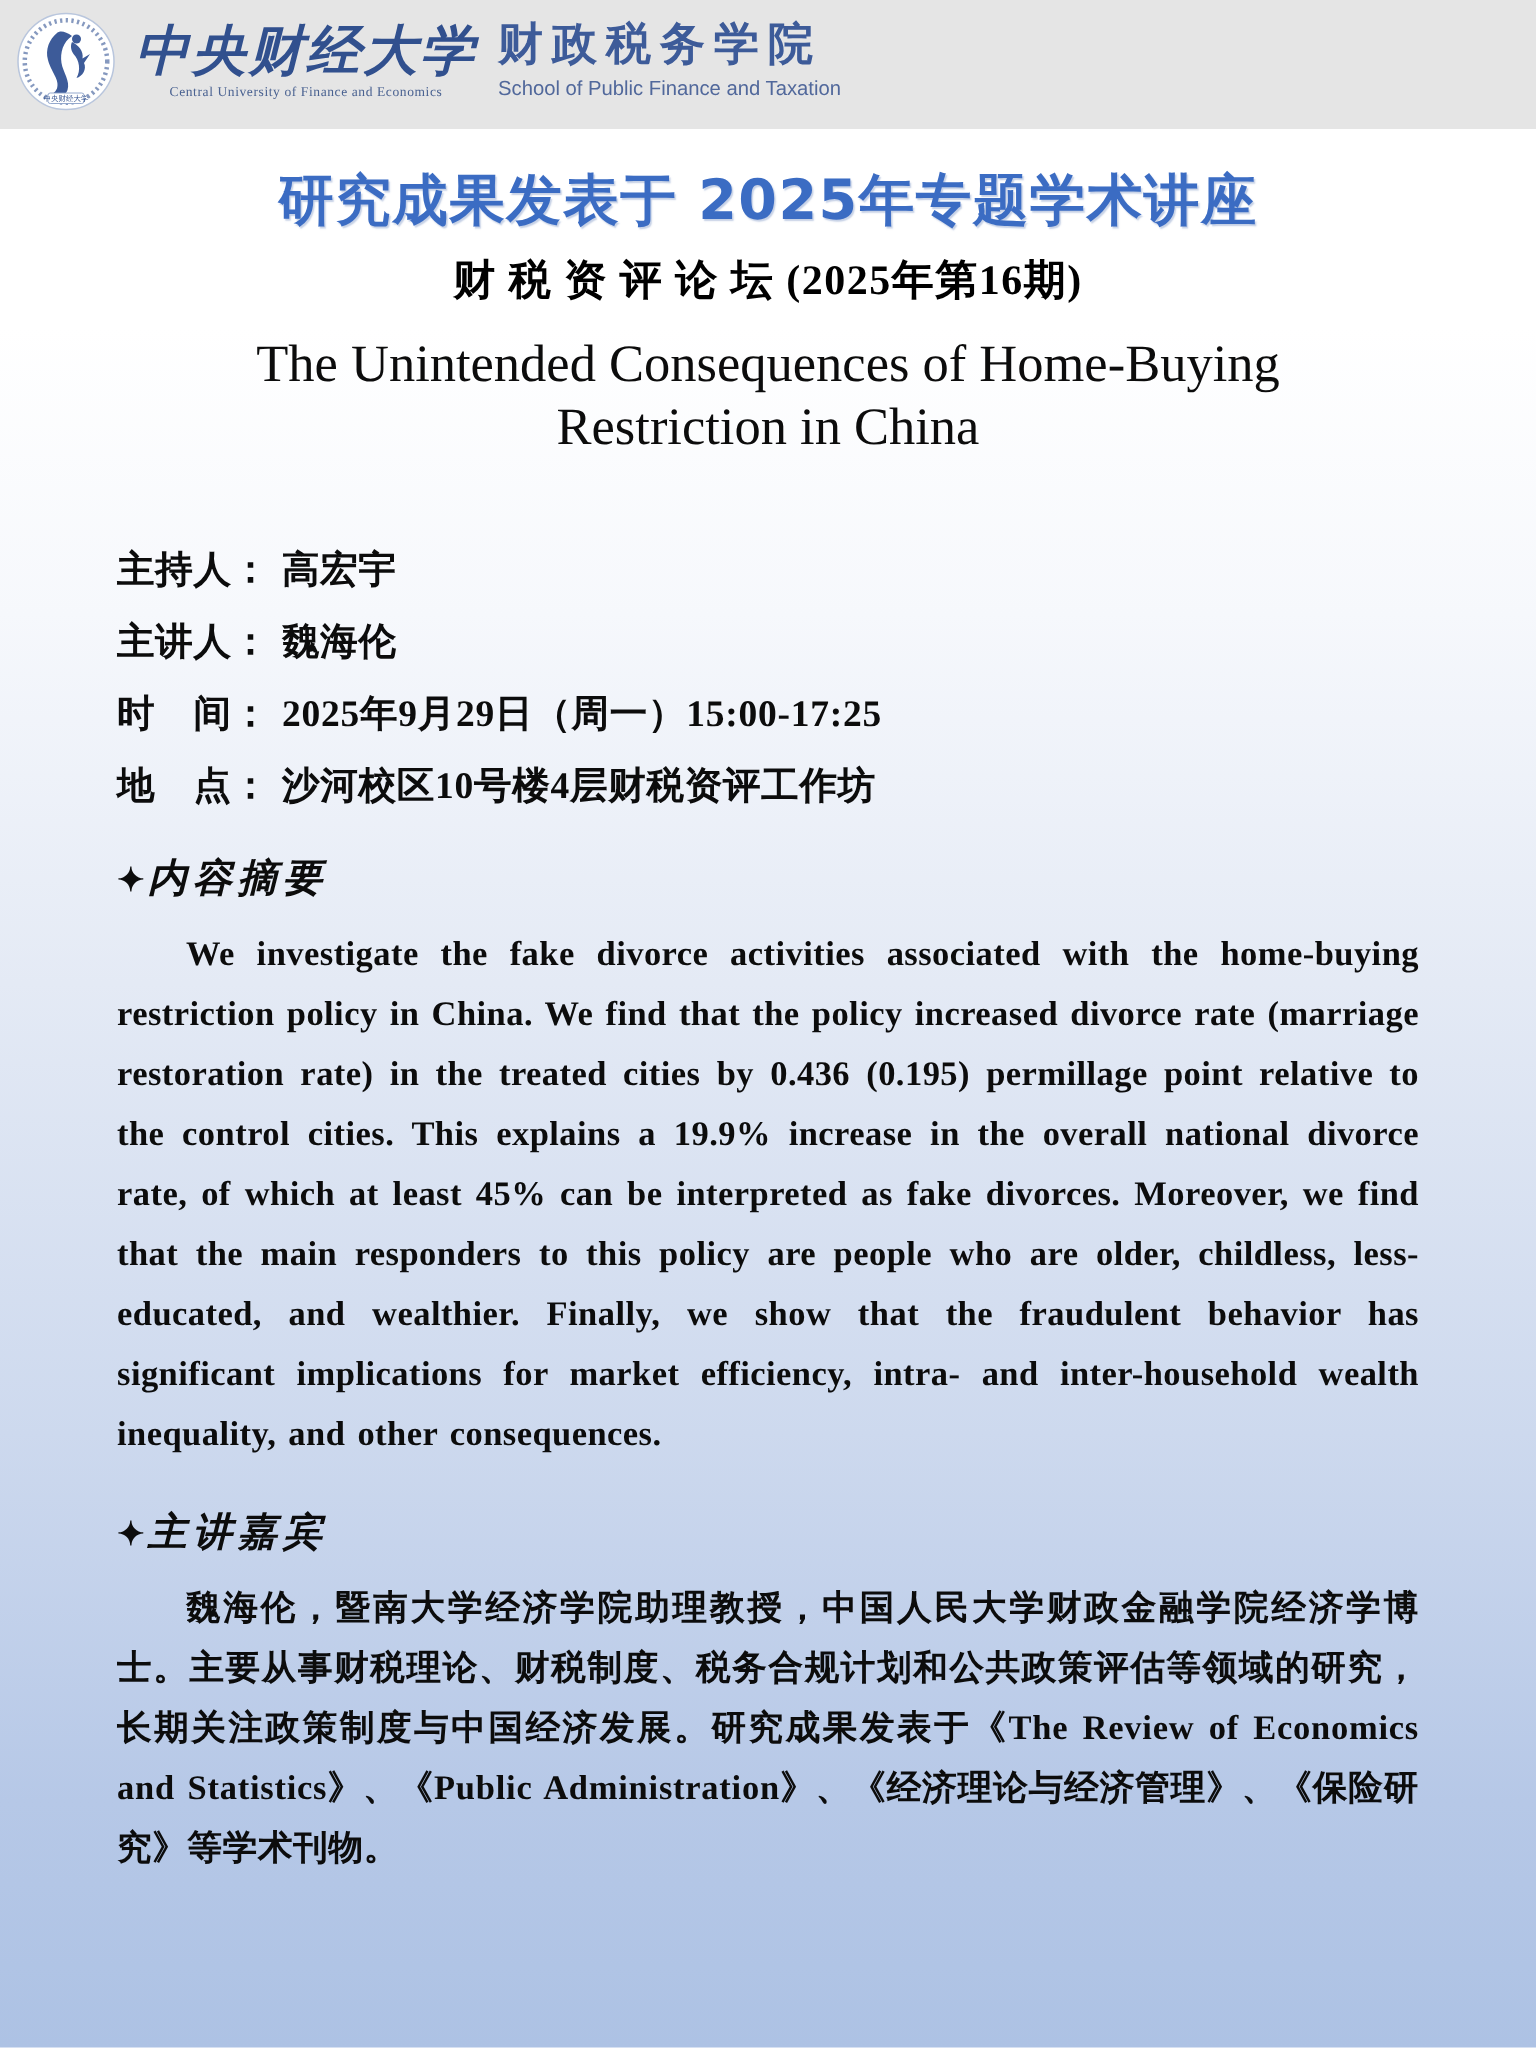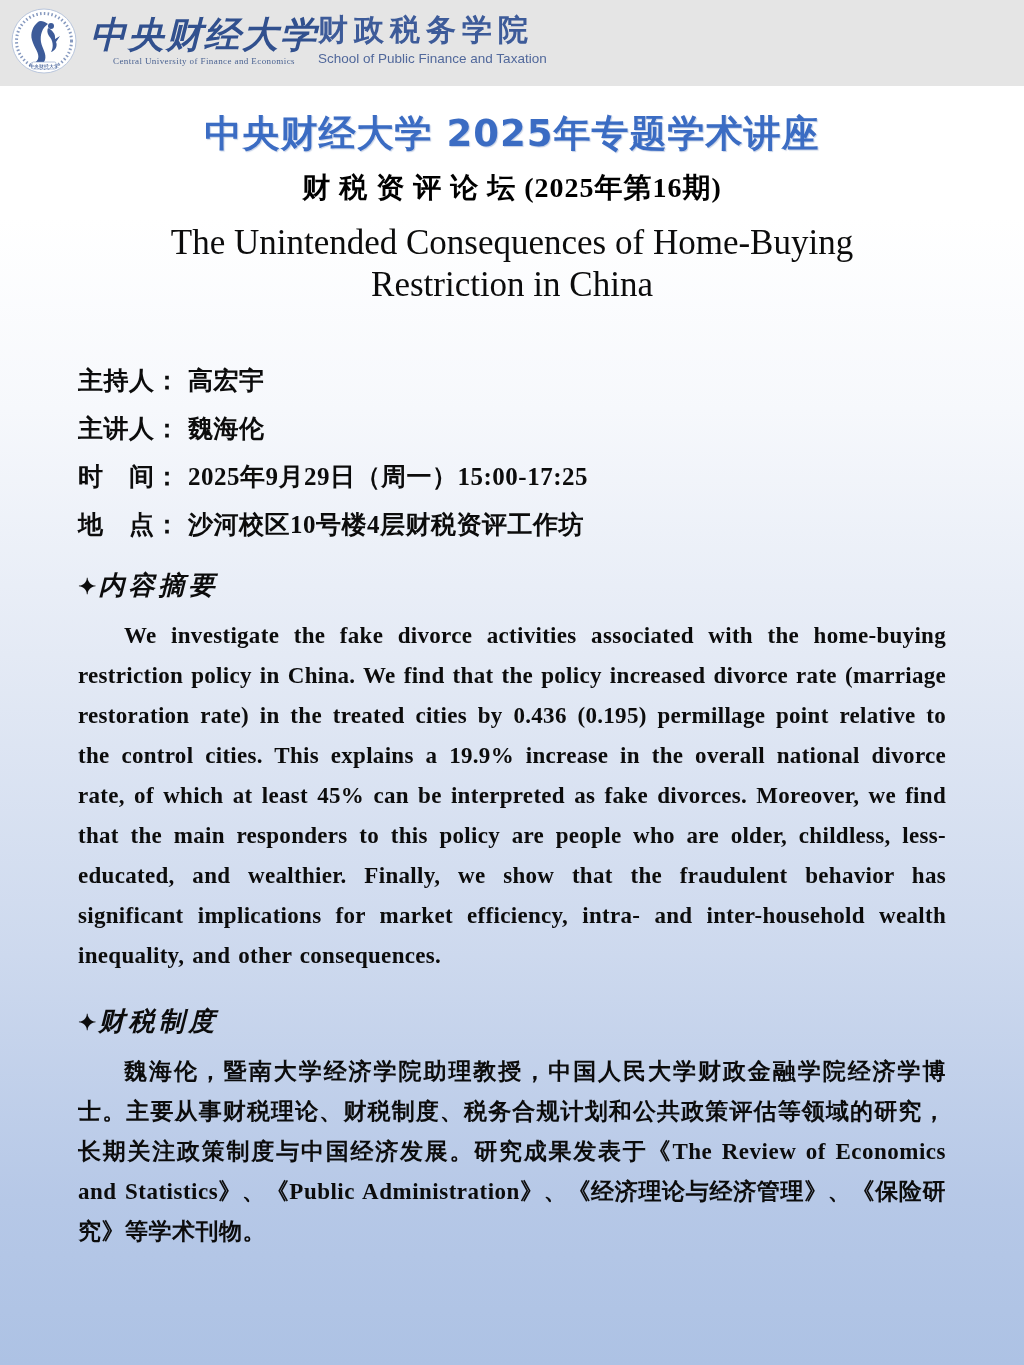--- a/index.html
+++ b/index.html
@@ -41,20 +41,21 @@
     white-space: nowrap;
   }
   .brand-univ-en {
     font-size: 9px;
     color: #4a6291;
     letter-spacing: 0.4px;
     margin-top: 2px;
     white-space: nowrap;
   }
   .brand-school-block {
+    margin-left: 14px;
     margin-top: 6px;
     text-align: left;
   }
   .brand-school-cn {
     font-family: "Liberation Sans", "DejaVu Sans", sans-serif;
     font-size: 30px;
     font-weight: bold;
     color: #3d5b99;
     letter-spacing: 6px;
     line-height: 36px;
@@ -163,21 +164,21 @@
   </div>
 
   <div class="brand-school-block">
     <div class="brand-school-cn">财政税务学院</div>
     <div class="brand-school-en">School of Public Finance and Taxation</div>
   </div>
 </div>
 
 <div class="content">
 
-  <div class="series-title">中央财经大学 2025年专题学术讲座</div>
+  <div class="series-title">研究成果发表于 2025年专题学术讲座</div>
 
   <div class="forum-title">财 税 资 评 论 坛 (2025年第16期)</div>
 
   <div class="talk-title">
     <div>The Unintended Consequences of Home-Buying</div>
     <div>Restriction in China</div>
   </div>
 
   <div class="info-section">
     <div class="info-row">
@@ -193,17 +194,17 @@
       <span class="label">地　点：</span><span>沙河校区10号楼4层财税资评工作坊</span>
     </div>
   </div>
 
   <div class="section-heading">
     <span class="bullet">✦</span><span>内容摘要</span>
   </div>
   <div class="para">We investigate the fake divorce activities associated with the home-buying restriction policy in China. We find that the policy increased divorce rate (marriage restoration rate) in the treated cities by 0.436 (0.195) permillage point relative to the control cities. This explains a 19.9% increase in the overall national divorce rate, of which at least 45% can be interpreted as fake divorces. Moreover, we find that the main responders to this policy are people who are older, childless, less-educated, and wealthier. Finally, we show that the fraudulent behavior has significant implications for market efficiency, intra- and inter-household wealth inequality, and other consequences.</div>
 
   <div class="section-heading">
-    <span class="bullet">✦</span><span>财税制度</span>
+    <span class="bullet">✦</span><span>主讲嘉宾</span>
   </div>
   <div class="para bio">魏海伦，暨南大学经济学院助理教授，中国人民大学财政金融学院经济学博士。主要从事财税理论、财税制度、税务合规计划和公共政策评估等领域的研究，长期关注政策制度与中国经济发展。研究成果发表于《The Review of Economics and Statistics》、《Public Administration》、《经济理论与经济管理》、《保险研究》等学术刊物。</div>
 
 </div>
 
 </body></html>

